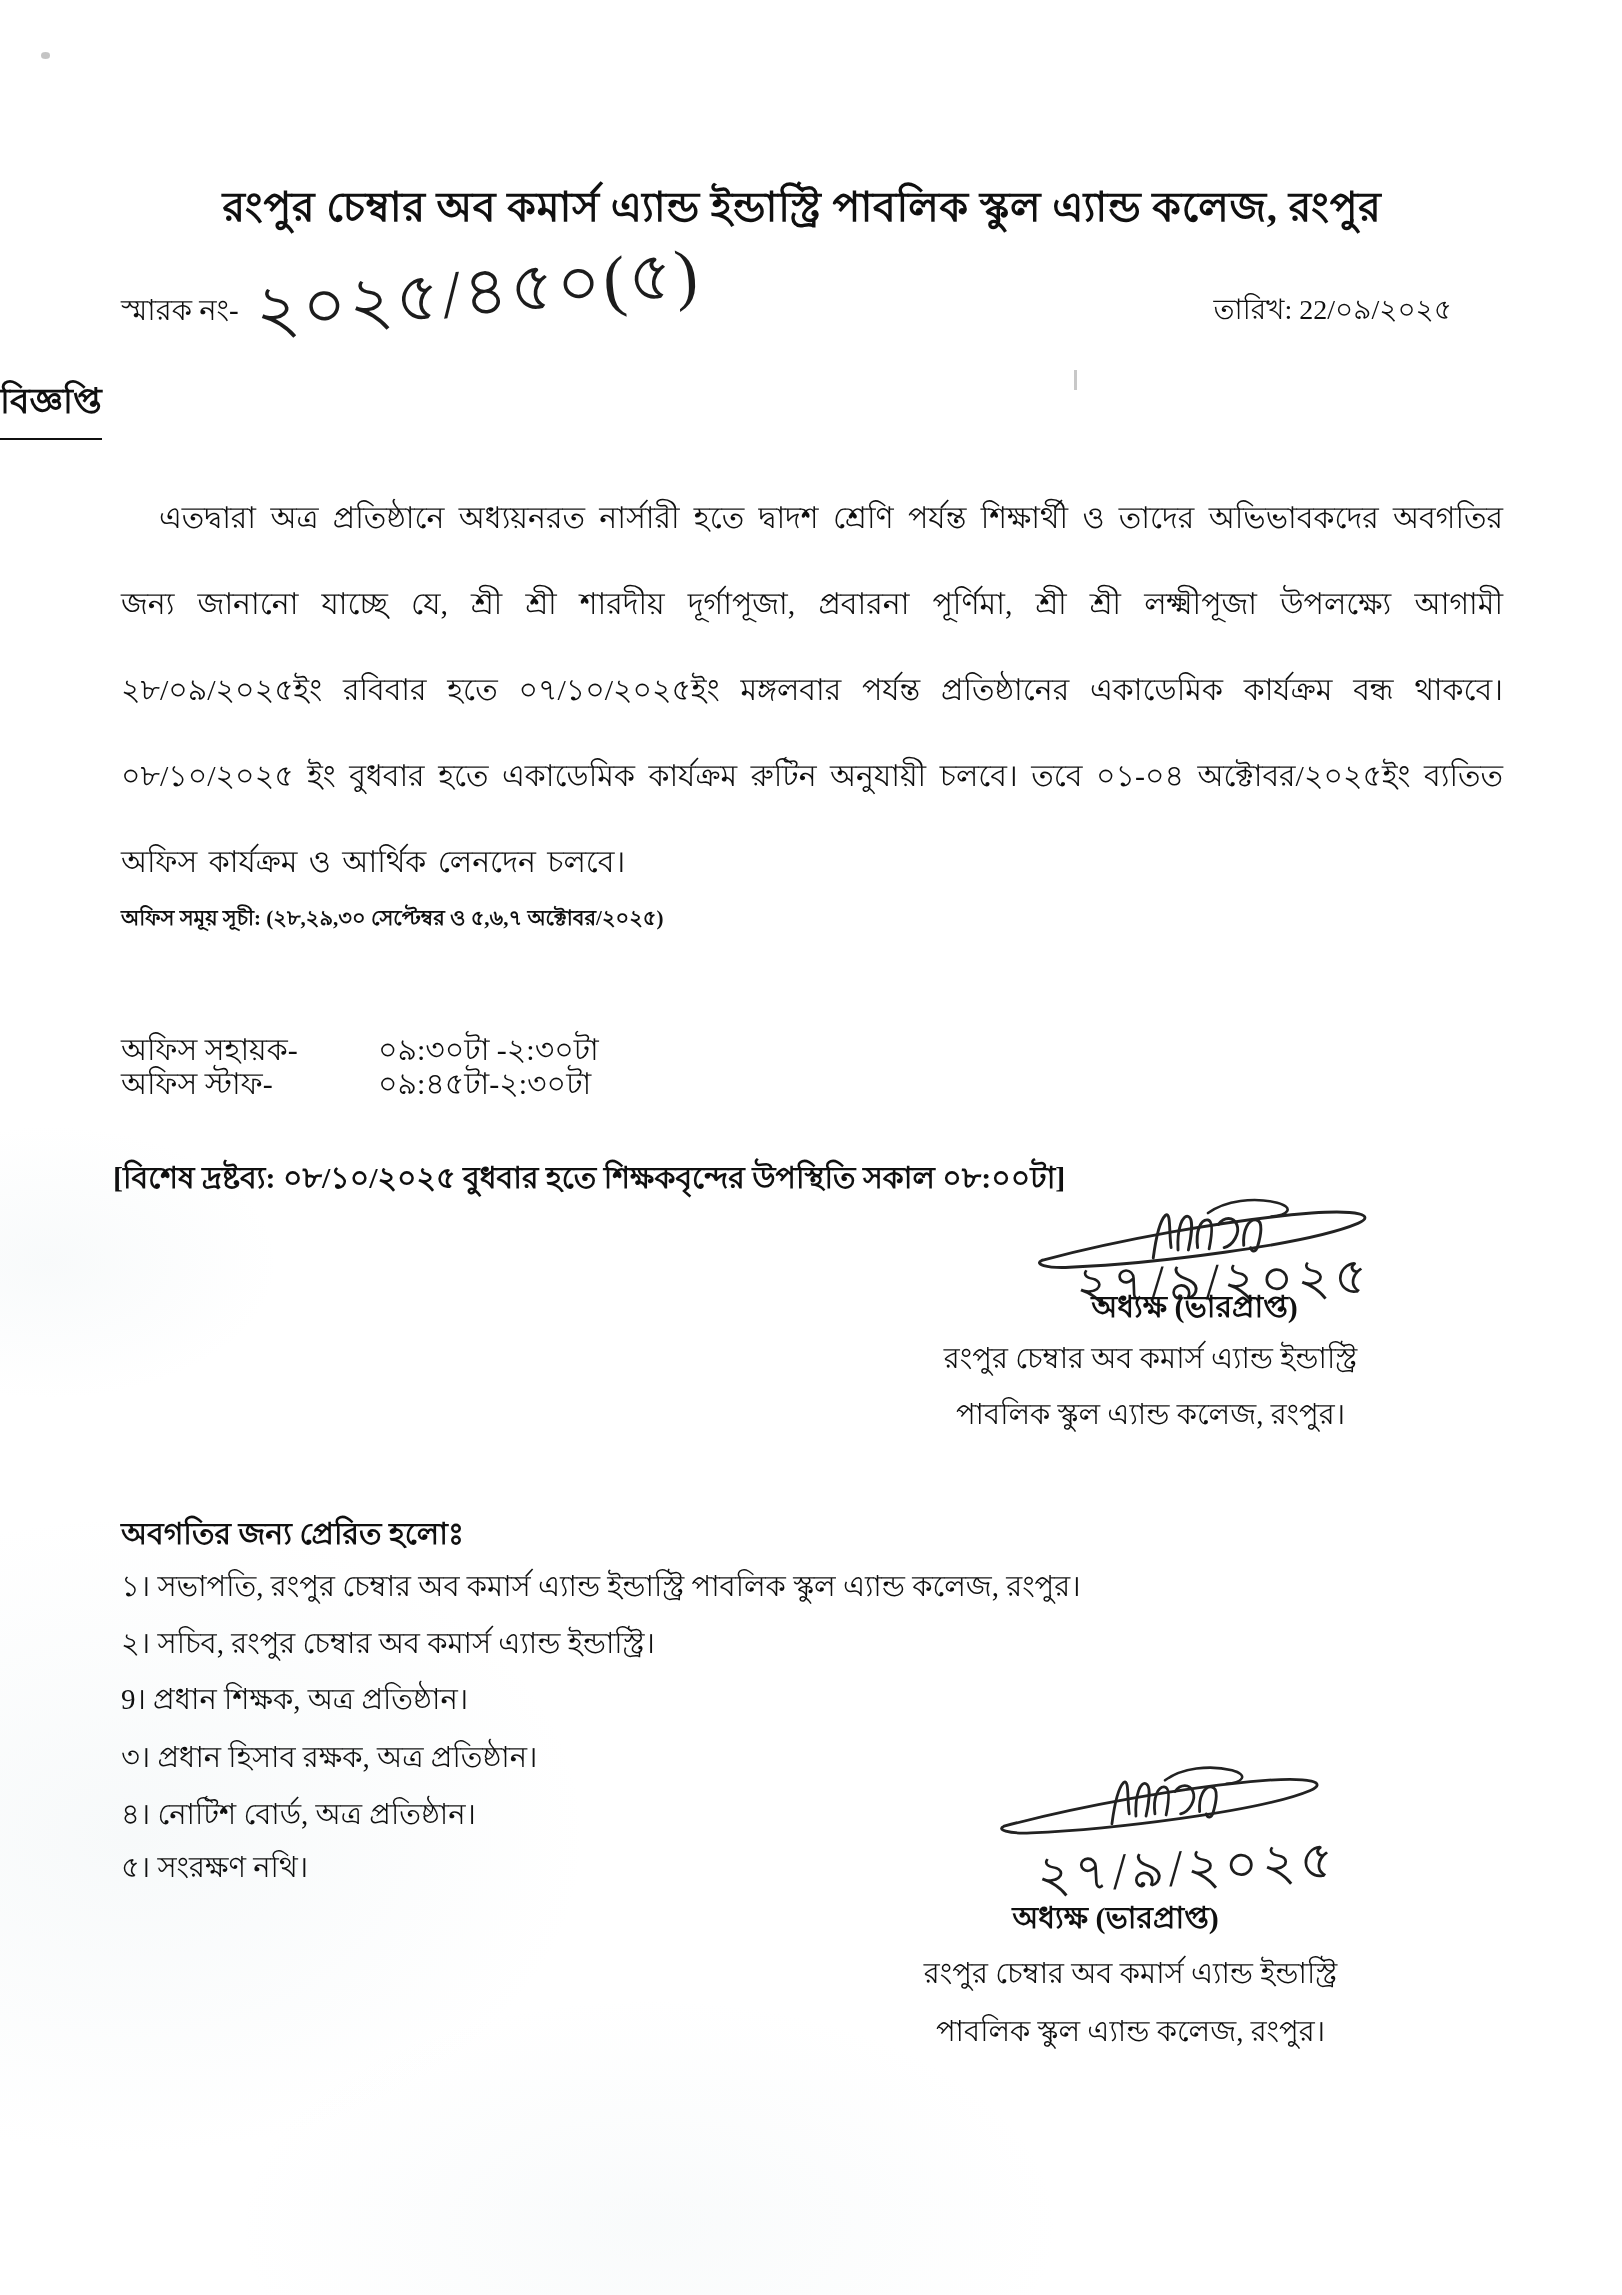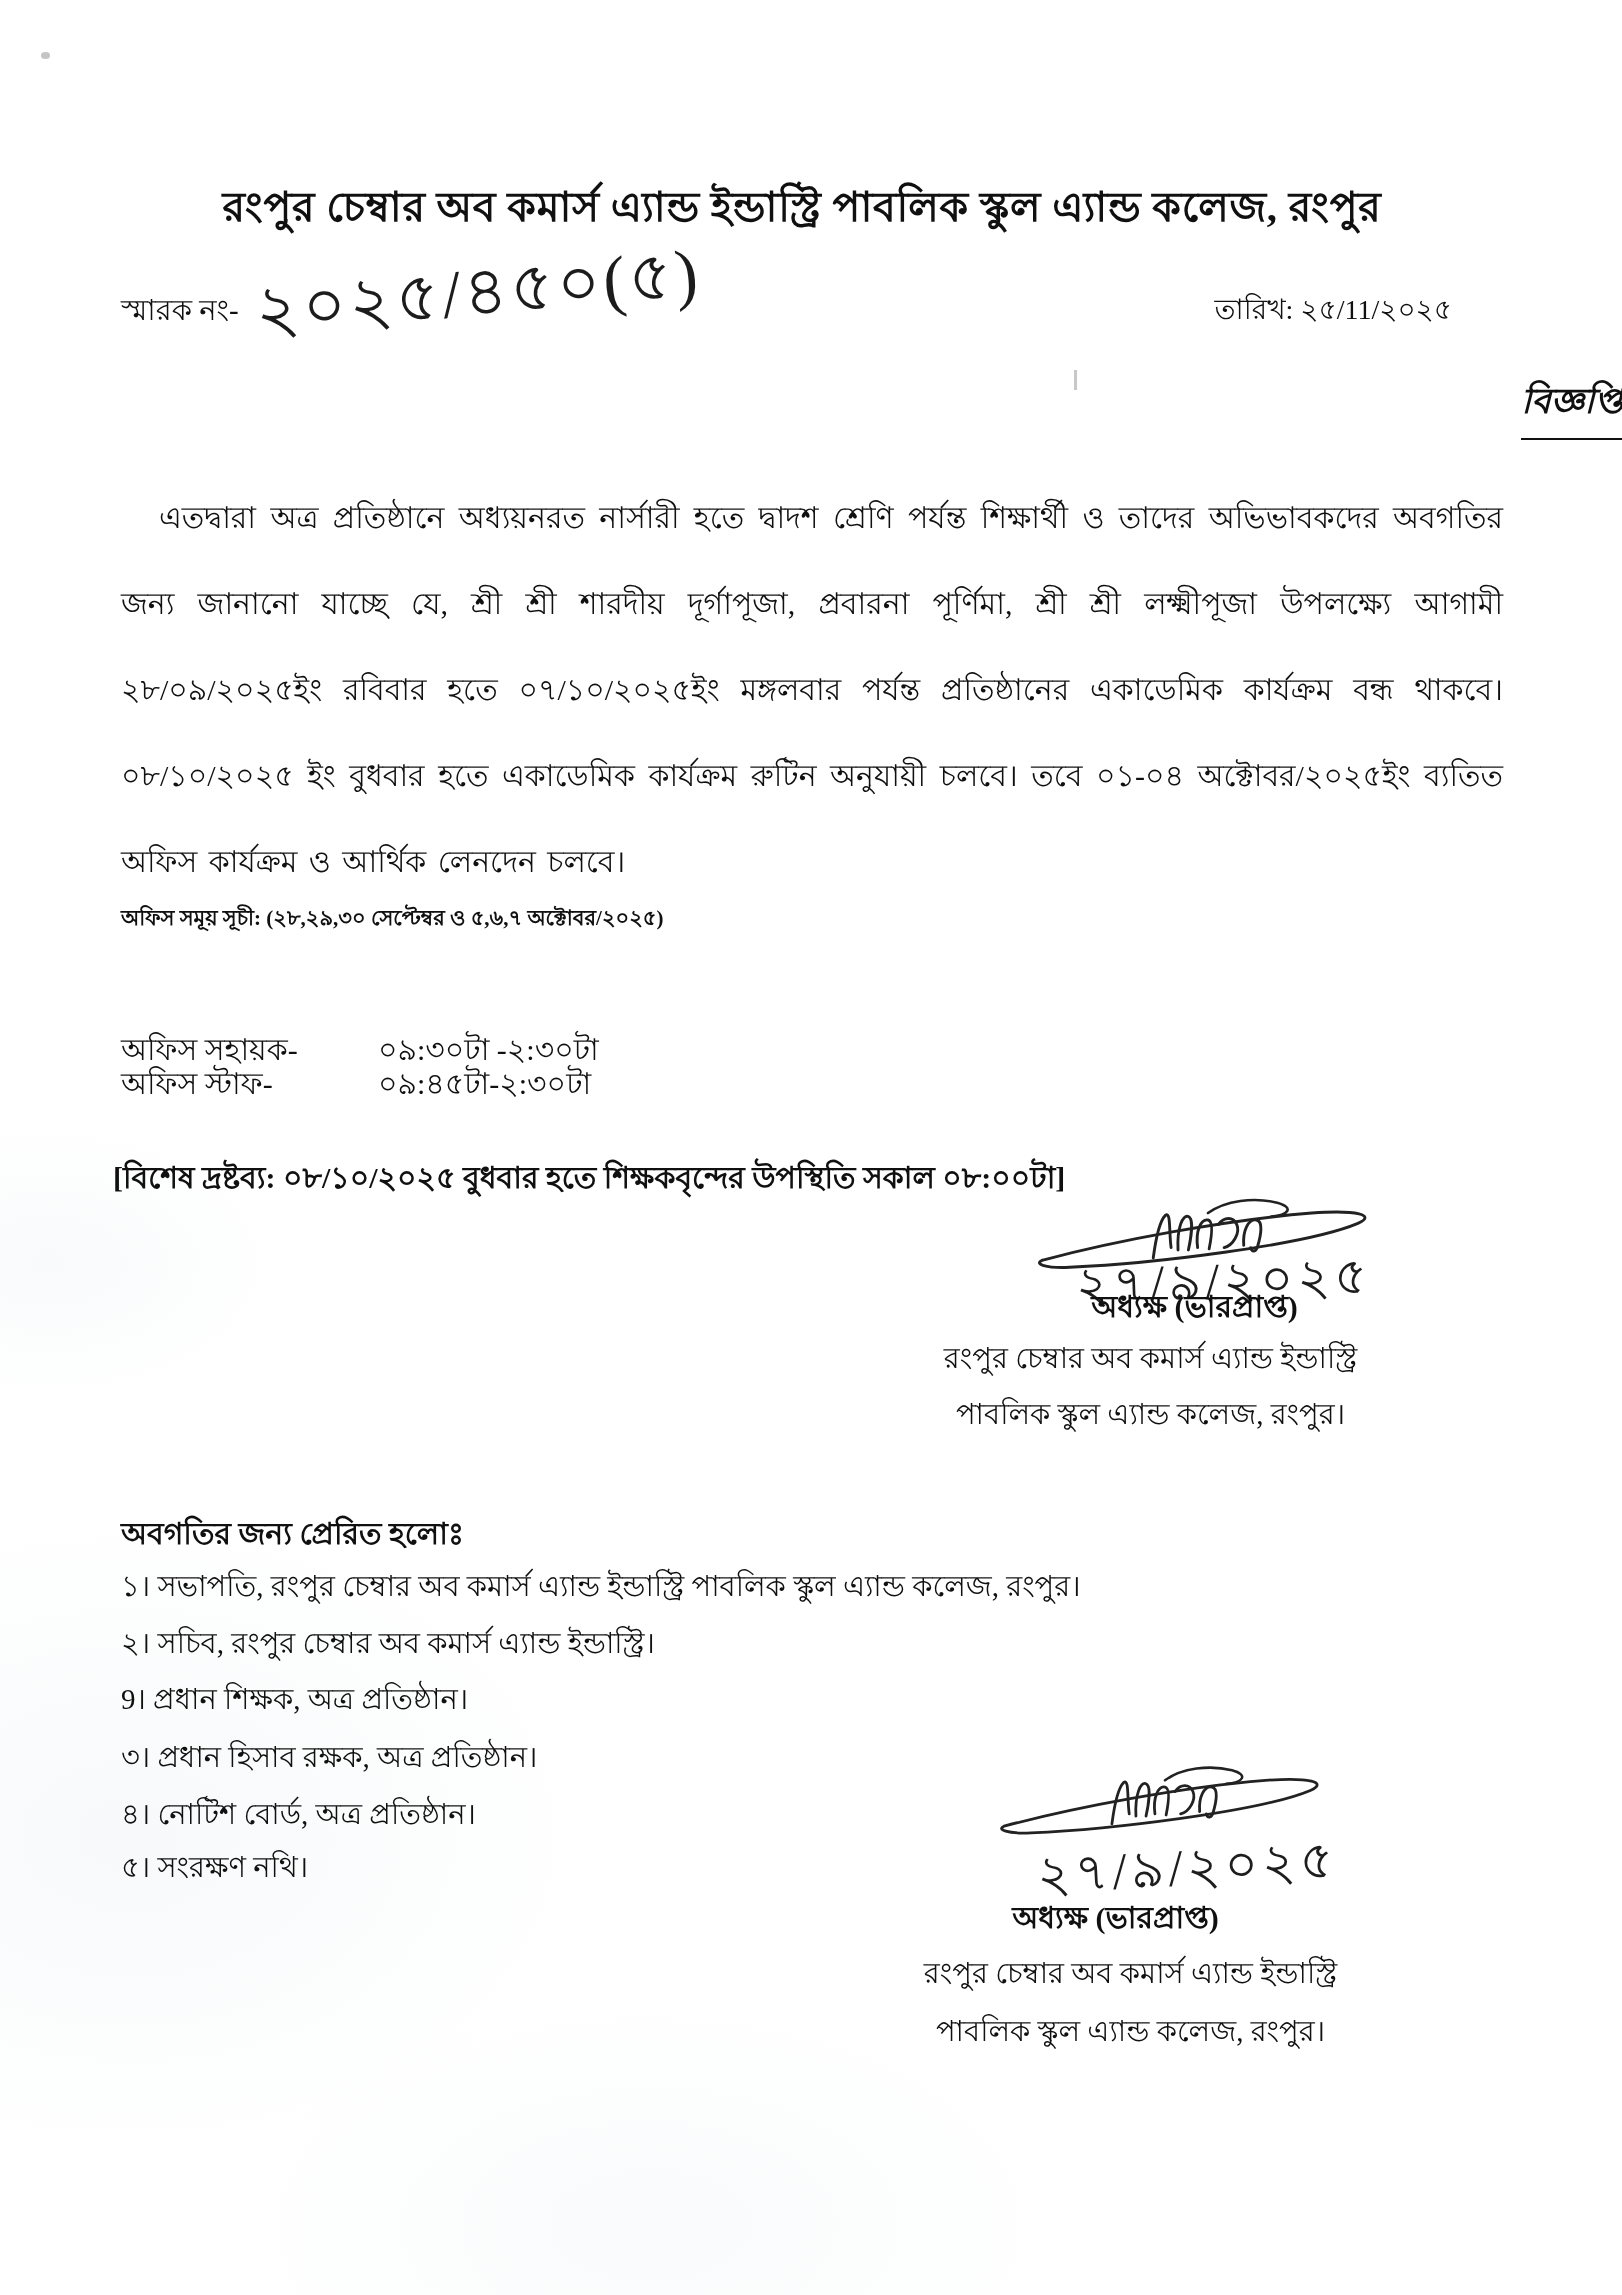--- a/index.html
+++ b/index.html
@@ -8,21 +8,21 @@
   .page::before{content:"";position:absolute;inset:0;pointer-events:none;
     background:
       radial-gradient(ellipse 654px 458px at 8% 80%, rgba(188,208,214,0.12), transparent 70%),
       radial-gradient(ellipse 589px 327px at 40% 97%, rgba(188,208,214,0.09), transparent 70%),
       radial-gradient(ellipse 327px 196px at 3% 55%, rgba(188,208,214,0.10), transparent 70%);}
   .abs{position:absolute;}
   .title{top:175px;left:0;width:1604px;text-align:center;font-size:41px;font-weight:700;letter-spacing:0.7px;}
   .memo-label{top:287px;left:121px;font-size:29px;}
   .memo-hand{top:239px;left:255px;font-size:68px;transform:rotate(-5deg);letter-spacing:2.6px;color:#1c1c1c;}
   .date-line{top:288px;right:171px;font-size:28px;}
-  .notice-heading{top:374px;left:0;width:1623px;text-align:right;font-size:35px;font-weight:700;font-style:italic;}
+  .notice-heading{top:374px;left:0;width:1623px;text-align:left;font-size:35px;font-weight:700;}
   .notice-heading span{display:inline-block;border-bottom:2.6px solid #101010;padding-bottom:5.2px;}
   .artifact{top:370px;left:1074px;width:2.6px;height:19.6px;background:#9a9a9a;opacity:.55;}
   .paragraph{top:475px;left:121px;width:1382px;font-size:30px;line-height:86px;
     text-align:justify;text-indent:38px;word-spacing:3.9px;}
   .office-heading{top:902px;left:121px;font-size:21px;font-weight:700;}
   .office-row{left:121px;font-size:30px;display:flex;}
   .office-row .lbl{display:inline-block;width:257px;}
   .office-row1{top:999px;margin-top:27px;}
   .office-row2{top:1060px;justify-content:center;}
   .special-note{top:1154px;left:113px;font-size:30px;font-weight:700;}
@@ -47,21 +47,21 @@
 <body>
 
 <div class="page">
 
   <div class="abs speck"></div>
 
   <div class="abs title">রংপুর চেম্বার অব কমার্স এ্যান্ড ইন্ডাস্ট্রি পাবলিক স্কুল এ্যান্ড কলেজ, রংপুর</div>
 
   <div class="abs memo-label">স্মারক নং-</div>
   <div class="abs memo-hand">২০২৫/৪৫০(৫)</div>
-  <div class="abs date-line">তারিখ: ২৫/11/২০২৫</div>
+  <div class="abs date-line">তারিখ: 22/০৯/২০২৫</div>
 
   <div class="abs notice-heading">
     <span>বিজ্ঞপ্তি</span>
   </div>
   <div class="abs artifact"></div>
 
   <div class="abs paragraph">এতদ্বারা অত্র প্রতিষ্ঠানে অধ্যয়নরত নার্সারী হতে দ্বাদশ শ্রেণি পর্যন্ত শিক্ষার্থী ও তাদের অভিভাবকদের অবগতির জন্য জানানো যাচ্ছে যে, শ্রী শ্রী শারদীয় দূর্গাপূজা, প্রবারনা পূর্ণিমা, শ্রী শ্রী লক্ষ্মীপূজা উপলক্ষ্যে আগামী ২৮/০৯/২০২৫ইং রবিবার হতে ০৭/১০/২০২৫ইং মঙ্গলবার পর্যন্ত প্রতিষ্ঠানের একাডেমিক কার্যক্রম বন্ধ থাকবে। ০৮/১০/২০২৫ ইং বুধবার হতে একাডেমিক কার্যক্রম রুটিন অনুযায়ী চলবে। তবে ০১-০৪ অক্টোবর/২০২৫ইং ব্যতিত অফিস কার্যক্রম ও আর্থিক লেনদেন চলবে।</div>
 
   <div class="abs office-heading">অফিস সমূয় সূচী: (২৮,২৯,৩০ সেপ্টেম্বর ও ৫,৬,৭ অক্টোবর/২০২৫)</div>
 

